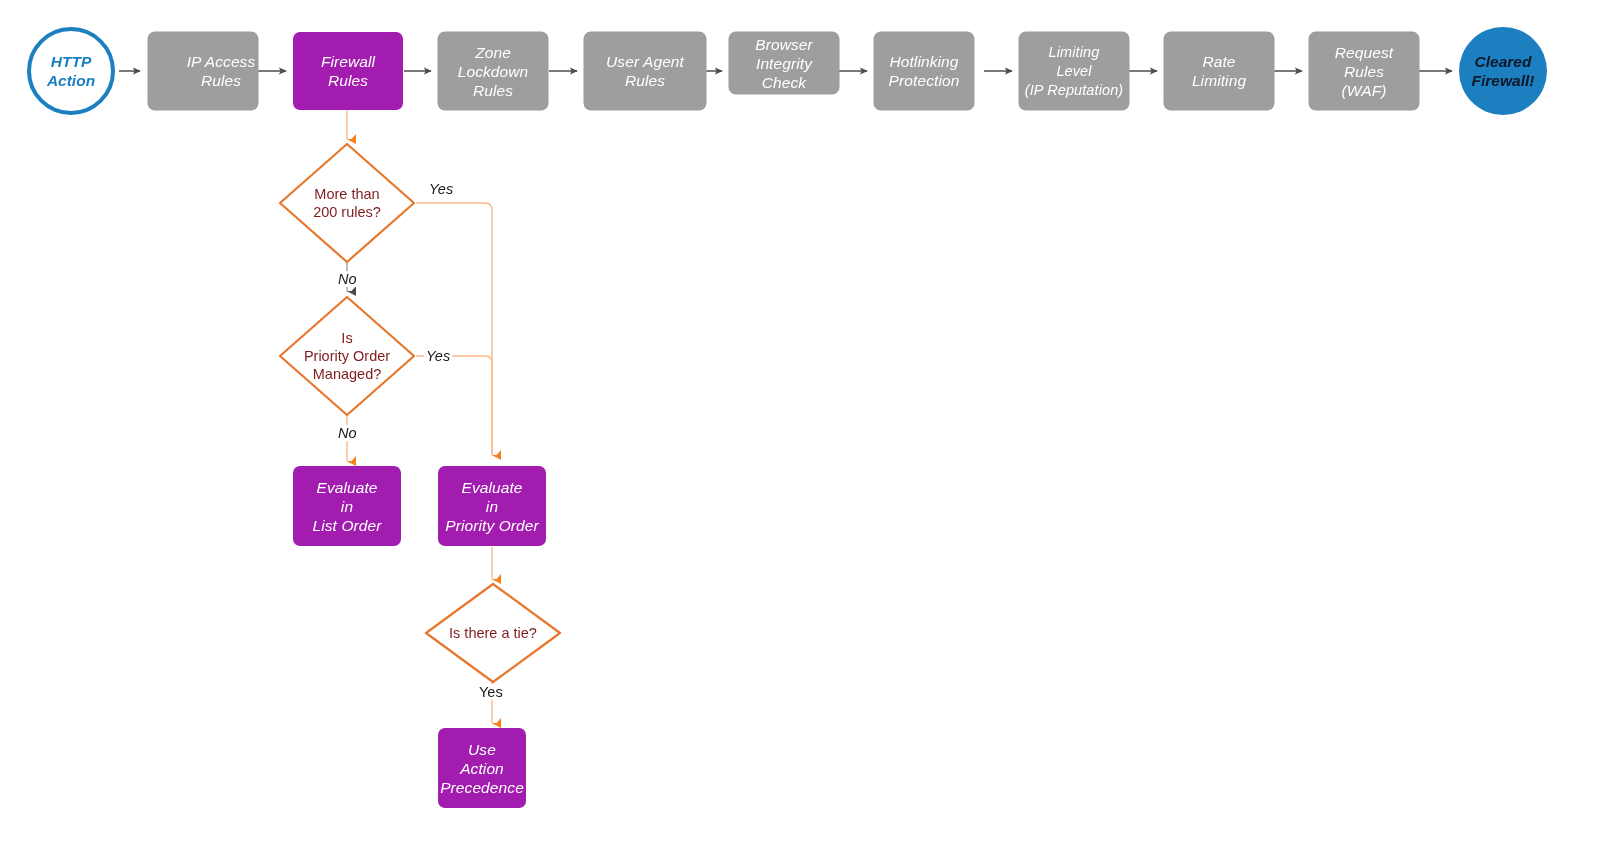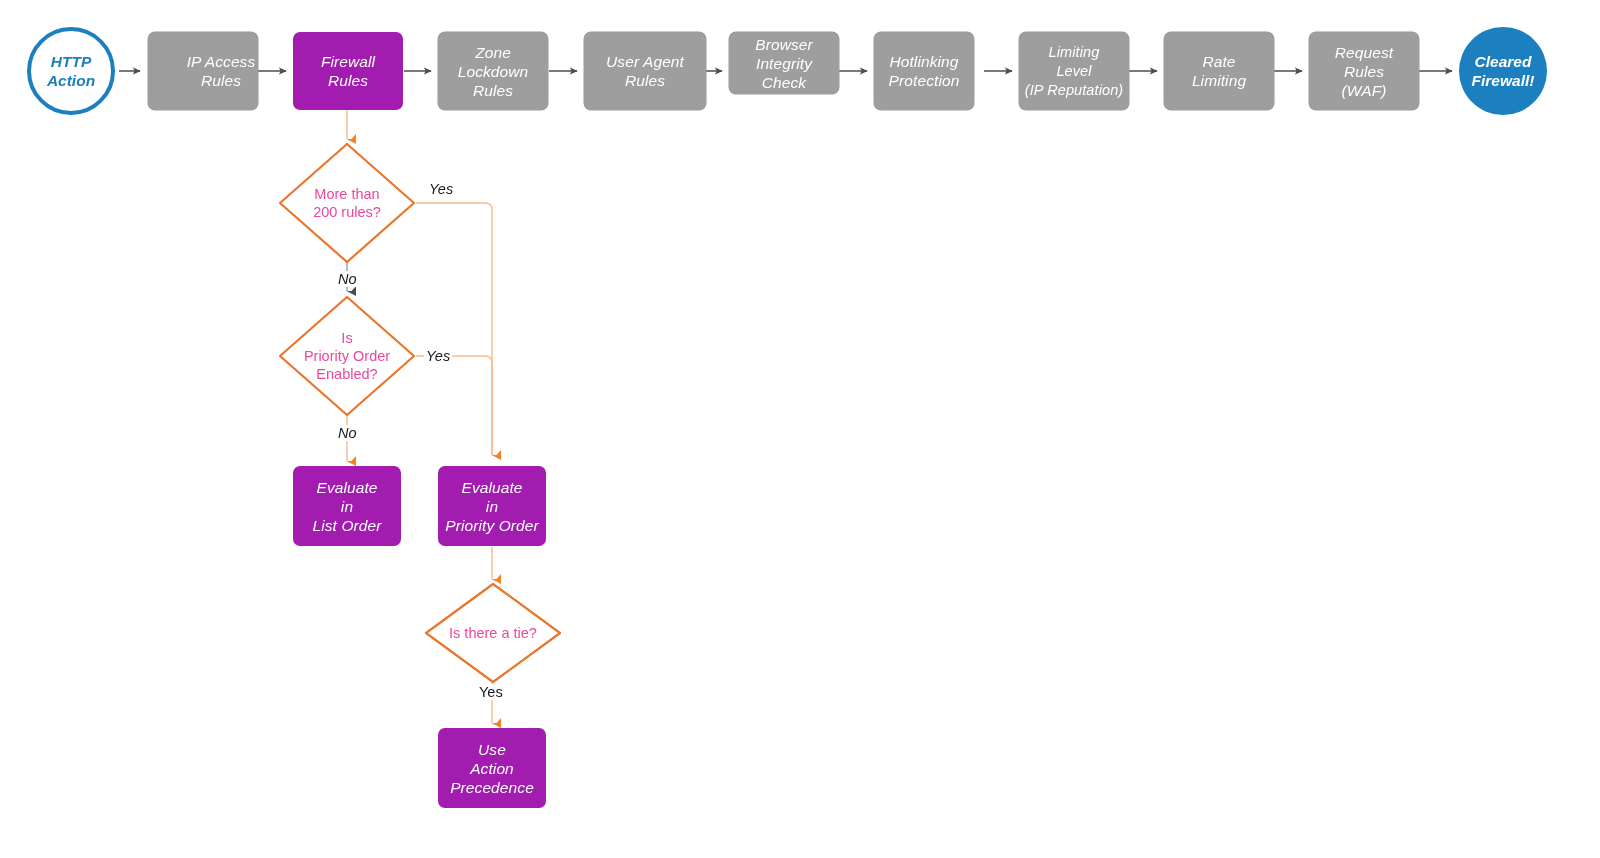--- a/index.html
+++ b/index.html
@@ -64,38 +64,38 @@
     font-size: 15.5px;
     line-height: 19px;
   }
   .terminator.hollow {
     background: #ffffff;
     border: 4px solid #1b7fc0;
     color: #1b7fc0;
   }
   .terminator.filled {
     background: #1b7fc0;
-    color: #ffffff;
+    color: #0f172a;
     align-items: center;
   }
 
   
   .decision {
     position: absolute;
   }
   .decision .dtext {
     position: absolute;
     left: 0; top: 0;
     width: 100%;
     height: 100%;
     display: flex;
     align-items: center;
     justify-content: center;
     text-align: center;
-    color: #ec4899;
+    color: #7f1d1d;
     font-size: 14.5px;
     line-height: 18px;
   }
   .decision svg { display: block; }
 
   
   .elabel {
     position: absolute;
     color: #1a1a1a;
     font-size: 14.5px;
@@ -219,21 +219,21 @@
     <div class="dtext" style="white-space:pre-line;">More than
 200 rules?</div>
   </div>
 
   <div class="decision" style="left:277px; top:294px; width:140px; height:124px;">
     <svg width="140" height="124" viewBox="0 0 140 124" xmlns="http://www.w3.org/2000/svg">
       <polygon points="70,3 137,62 70,121 3,62" fill="#ffffff" stroke="#e8762c" stroke-width="2.2" stroke-linejoin="round"></polygon>
     </svg>
     <div class="dtext" style="white-space:pre-line;">Is
 Priority Order
-Enabled?</div>
+Managed?</div>
   </div>
 
   <div class="decision" style="left:423px; top:581px; width:140px; height:104px;">
     <svg width="140" height="104" viewBox="0 0 140 104" xmlns="http://www.w3.org/2000/svg">
       <polygon points="70,3 137,52 70,101 3,52" fill="#ffffff" stroke="#e8762c" stroke-width="2.2" stroke-linejoin="round"></polygon>
     </svg>
     <div class="dtext" style="white-space:pre-line;">Is there a tie?</div>
   </div>
 
   <div class="node proc orange" style="left:293px; top:466px; width:108px; height:80px;">
@@ -241,21 +241,21 @@
 in
 List Order</span>
   </div>
 
   <div class="node proc orange" style="left:438px; top:466px; width:108px; height:80px;">
     <span style="white-space:pre-line;">Evaluate
 in
 Priority Order</span>
   </div>
 
-  <div class="node proc orange" style="left:438px; top:728px; width:108px; height:80px;">
+  <div class="node proc orange" style="left:438px; top:728px; width:88px; height:80px;">
     <span style="white-space:pre-line;">Use
 Action
 Precedence</span>
   </div>
 
   <span class="elabel" style="left:427px; top:181px;">Yes</span>
 
   <span class="elabel" style="left:336px; top:271px;">No</span>
 
   <span class="elabel" style="left:424px; top:348px;">Yes</span>

